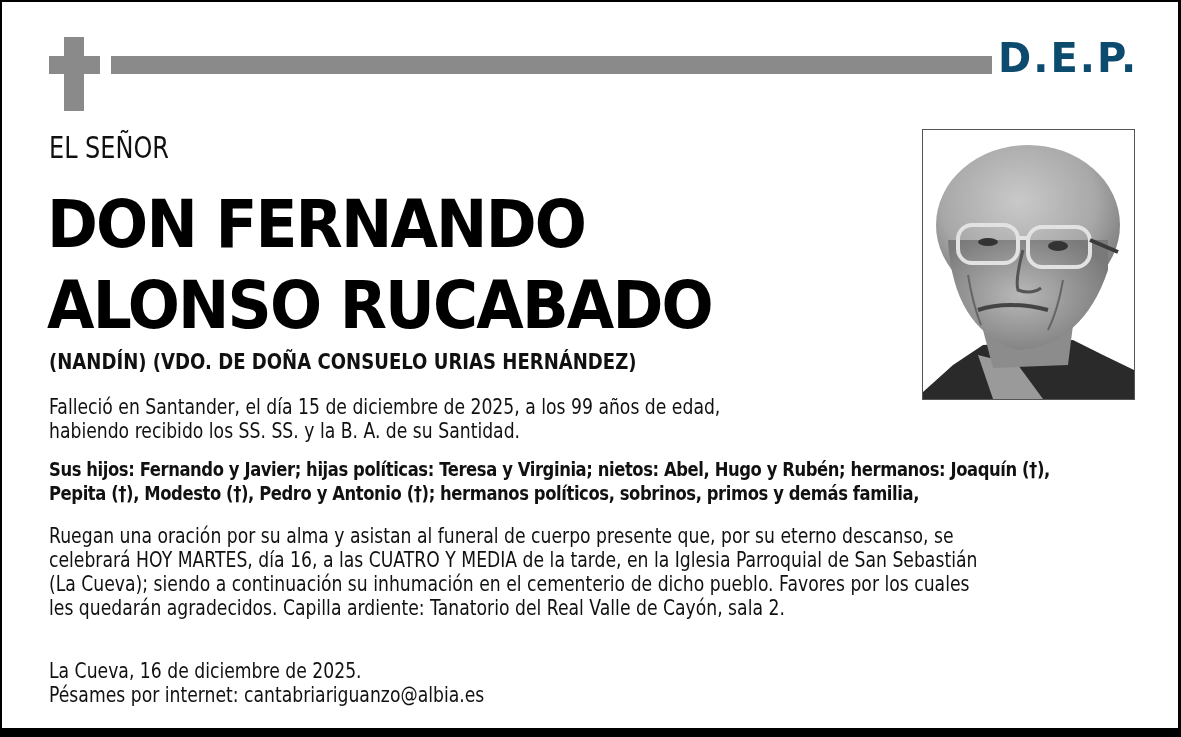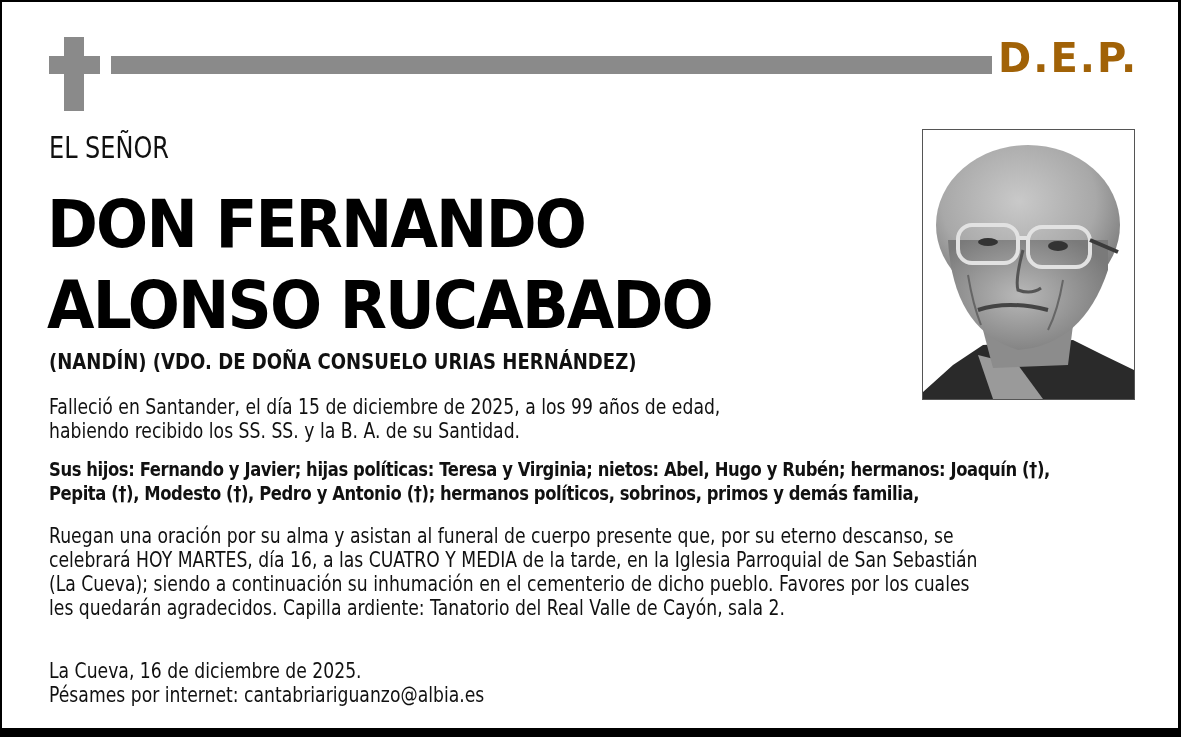--- a/index.html
+++ b/index.html
@@ -12,21 +12,21 @@
       background: #fff;
       font-family: "Liberation Sans", "DejaVu Sans", sans-serif;
       color: #111;
     }
     .cross-v { position: absolute; left: 62px; top: 35px; width: 20px; height: 74px; background: #8a8a8a; }
     .cross-h { position: absolute; left: 47px; top: 54px; width: 51px; height: 18px; background: #8a8a8a; }
     .rule { position: absolute; left: 109px; top: 54px; width: 881px; height: 18px; background: #8a8a8a; }
     .dep {
       position: absolute; left: 996px; top: 36px;
       font-family: "DejaVu Sans", sans-serif; font-weight: bold; font-size: 40px;
-      color: #a16207; letter-spacing: 2px; line-height: 1;
+      color: #0c4a6e; letter-spacing: 2px; line-height: 1;
     }
     .title-small {
       position: absolute; left: 47px; top: 130px;
       font-family: "DejaVu Sans Condensed", "DejaVu Sans", sans-serif;
       font-size: 31px; line-height: 1; color: #111; transform: scaleX(0.86); transform-origin: left top;
     }
     .name {
       position: absolute; left: 45px; top: 182px;
       font-family: "DejaVu Sans", sans-serif; font-weight: bold;
       font-size: 66px; line-height: 81px; color: #000;

